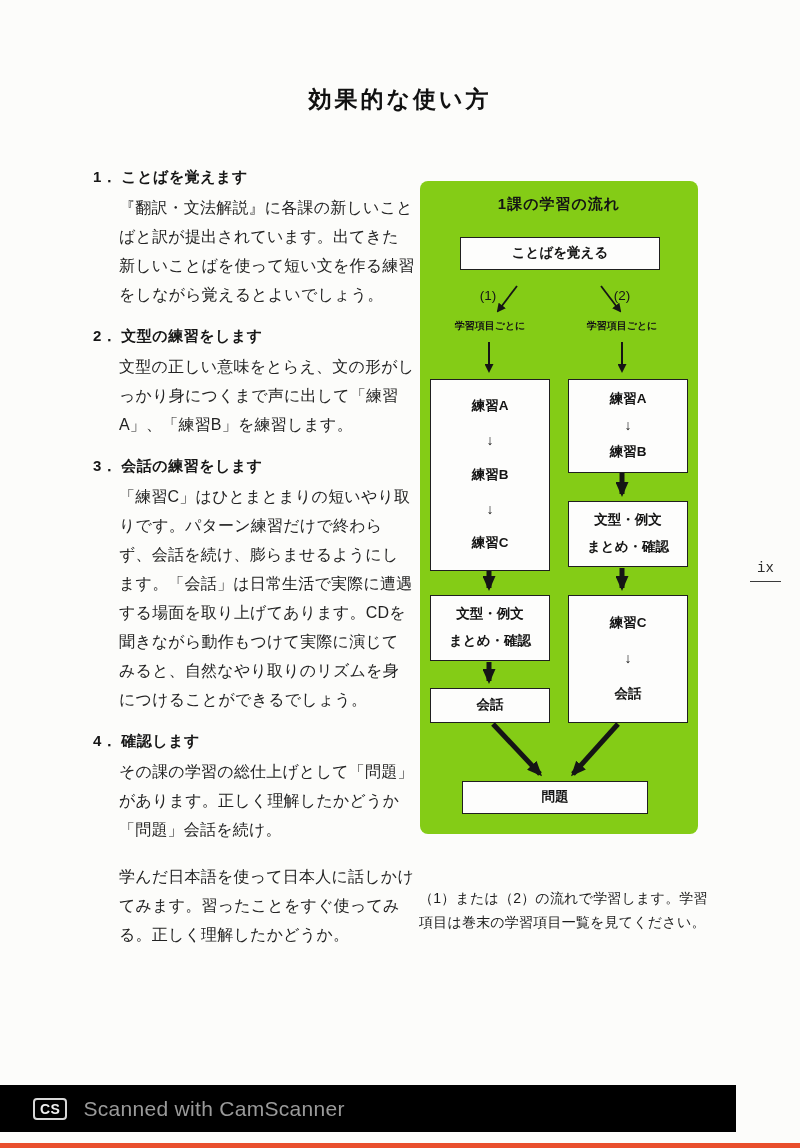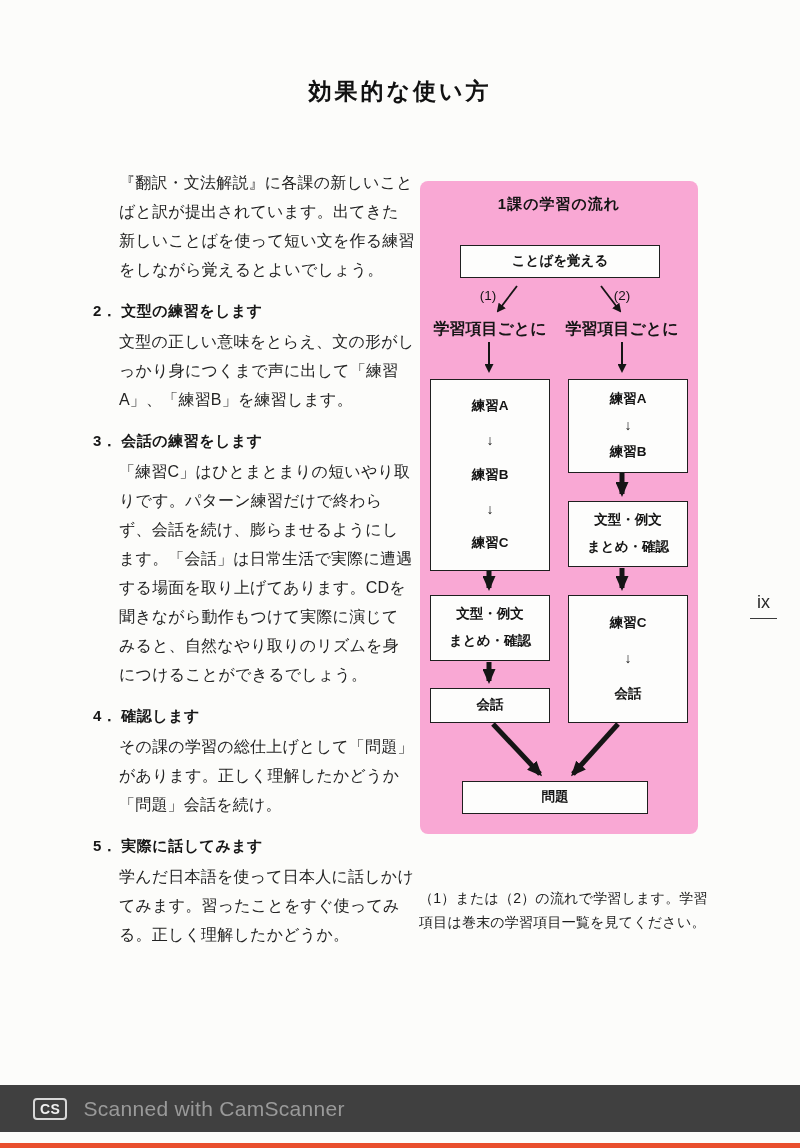--- a/index.html
+++ b/index.html
@@ -2,79 +2,82 @@
 <html><head>
 <meta charset="utf-8">
 <style>
   html,body{margin:0;padding:0;background:#e9e9e9;}
   .page{
     position:relative;width:800px;height:1148px;margin:0 auto;
     background:#fcfcfa;overflow:hidden;
     font-family:"Liberation Sans","DejaVu Sans",sans-serif;color:#1c1c1c;
   }
   .doc-title{
-    position:absolute;top:76px;left:0;right:0;margin:0;
+    position:absolute;top:84px;left:0;right:0;margin:0;
     text-align:center;font-size:23px;font-weight:bold;letter-spacing:3px;color:#111;
   }
   
   .sections{position:absolute;left:93px;top:168px;width:322px;}
   .section{margin-bottom:18px;}
   .sec-head{font-size:15px;font-weight:bold;color:#161616;margin-bottom:6px;letter-spacing:0.5px;}
   .sec-head .num{margin-right:4px;}
   .sec-body{padding-left:26px;font-size:16px;line-height:29px;color:#232323;letter-spacing:0.2px;}
   
   .flow-panel{
     position:absolute;left:420px;top:181px;width:278px;height:653px;
-    background:#f9a8d4;border-radius:8px;
+    background:#84cc16;border-radius:8px;
   }
   .flow-title{
     position:absolute;top:14px;left:0;width:100%;text-align:center;
     font-size:15px;font-weight:bold;color:#141414;letter-spacing:1px;
   }
   .connectors{position:absolute;left:0;top:0;pointer-events:none;}
   .fbox{
     position:absolute;background:#fdfdfc;border:1.5px solid #1f1f1f;
     display:flex;flex-direction:column;align-items:center;justify-content:space-evenly;
     font-size:13.5px;font-weight:bold;color:#141414;text-align:center;line-height:1.1;
   }
   .fbox span{display:block;}
   .box-darr{font-weight:normal;font-size:14px;}
   .branch-label{position:absolute;width:40px;text-align:center;font-size:13.5px;color:#151515;}
-  .branch-sublabel{position:absolute;width:116px;text-align:center;font-size:16px;font-weight:bold;color:#151515;font-family:Liberation Serif, serif;}
+  .branch-sublabel{position:absolute;width:116px;text-align:center;font-size:10px;font-weight:bold;color:#151515;font-family:Liberation Serif, serif;}
   .flow-caption{
     position:absolute;left:419px;top:846px;width:290px;
     font-size:14px;line-height:24px;color:#1b1b1b;letter-spacing:0.2px;margin-top:40px;
   }
   .page-num{
     position:absolute;left:750px;top:560px;
-    font-family:Liberation Sans, sans-serif;font-size:18px;color:#2a2a2a;margin-top:32px;
+    font-family:Liberation Mono, monospace;font-size:14px;color:#2a2a2a;
   }
   .page-num span{display:inline-block;padding:0 7px 5px 7px;border-bottom:1.5px solid #3a3a3a;}
   
   .scan-bar{
-    position:absolute;left:0;top:1085px;width:800px;height:47px;background:#404040;
+    position:absolute;left:0;top:1085px;width:736px;height:47px;background:#000000;
     display:flex;align-items:center;
   }
   .cs-logo{
     margin-left:33px;border:2px solid #d8d8d8;border-radius:4px;
     color:#f0f0f0;font-size:14px;font-weight:bold;padding:1px 5px;letter-spacing:0.5px;
   }
   .scan-text{margin-left:16px;color:#9a9a9a;font-size:21px;letter-spacing:0.3px;}
   .accent-line{position:absolute;left:0;top:1143px;width:800px;height:5px;background:#e94e2c;}
 </style>
 </head>
 <body>
 
 <div class="page">
 
   <h1 class="doc-title">効果的な使い方</h1>
 
   <div class="sections">
 
     <div class="section">
+      <div class="sec-head">
+        <span class="num">1．</span><span>ことばを覚えます</span>
+      </div>
       <div class="sec-body">『翻訳・文法解説』に各課の新しいことばと訳が提出されています。出てきた新しいことばを使って短い文を作る練習をしながら覚えるとよいでしょう。</div>
     </div>
 
     <div class="section">
       <div class="sec-head">
         <span class="num">2．</span><span>文型の練習をします</span>
       </div>
       <div class="sec-body">文型の正しい意味をとらえ、文の形がしっかり身につくまで声に出して「練習A」、「練習B」を練習します。</div>
     </div>
 
@@ -86,23 +89,20 @@
     </div>
 
     <div class="section">
       <div class="sec-head">
         <span class="num">4．</span><span>確認します</span>
       </div>
       <div class="sec-body">その課の学習の総仕上げとして「問題」があります。正しく理解したかどうか「問題」会話を続け。</div>
     </div>
 
     <div class="section">
-      <div class="sec-head">
-        <span class="num">5．</span><span>実際に話してみます</span>
-      </div>
       <div class="sec-body">学んだ日本語を使って日本人に話しかけてみます。習ったことをすぐ使ってみる。正しく理解したかどうか。</div>
     </div>
 
   </div>
 
   <div class="flow-panel">
 
     <div class="flow-title">1課の学習の流れ</div>
 
     <svg class="connectors" width="278" height="653" viewBox="0 0 278 653">
@@ -119,21 +119,21 @@
       <line x1="69" y1="161" x2="69" y2="190" stroke="#151515" stroke-width="2" marker-end="url(#mthin)"></line>
       <line x1="202" y1="161" x2="202" y2="190" stroke="#151515" stroke-width="2" marker-end="url(#mthin)"></line>
       <line x1="69" y1="390" x2="69" y2="407" stroke="#151515" stroke-width="5" marker-end="url(#mthick)"></line>
       <line x1="69" y1="481" x2="69" y2="500" stroke="#151515" stroke-width="5" marker-end="url(#mthick)"></line>
       <line x1="202" y1="292" x2="202" y2="313" stroke="#151515" stroke-width="5" marker-end="url(#mthick)"></line>
       <line x1="202" y1="387" x2="202" y2="407" stroke="#151515" stroke-width="5" marker-end="url(#mthick)"></line>
       <line x1="73" y1="543" x2="120" y2="593" stroke="#151515" stroke-width="5" marker-end="url(#mthick)"></line>
       <line x1="198" y1="543" x2="153" y2="593" stroke="#151515" stroke-width="5" marker-end="url(#mthick)"></line>
     </svg>
 
-    <div class="fbox" style="left:40px;top:64px;width:198px;height:31px;">
+    <div class="fbox" style="left:40px;top:56px;width:198px;height:31px;">
       <span>ことばを覚える</span>
     </div>
 
     <div class="branch-label" style="left:48px;top:107px;">(1)</div>
     <div class="branch-label" style="left:182px;top:107px;">(2)</div>
 
     <div class="branch-sublabel" style="left:12px;top:138px;">学習項目ごとに</div>
     <div class="branch-sublabel" style="left:144px;top:138px;">学習項目ごとに</div>
 
     <div class="fbox" style="left:10px;top:198px;width:118px;height:190px;">

